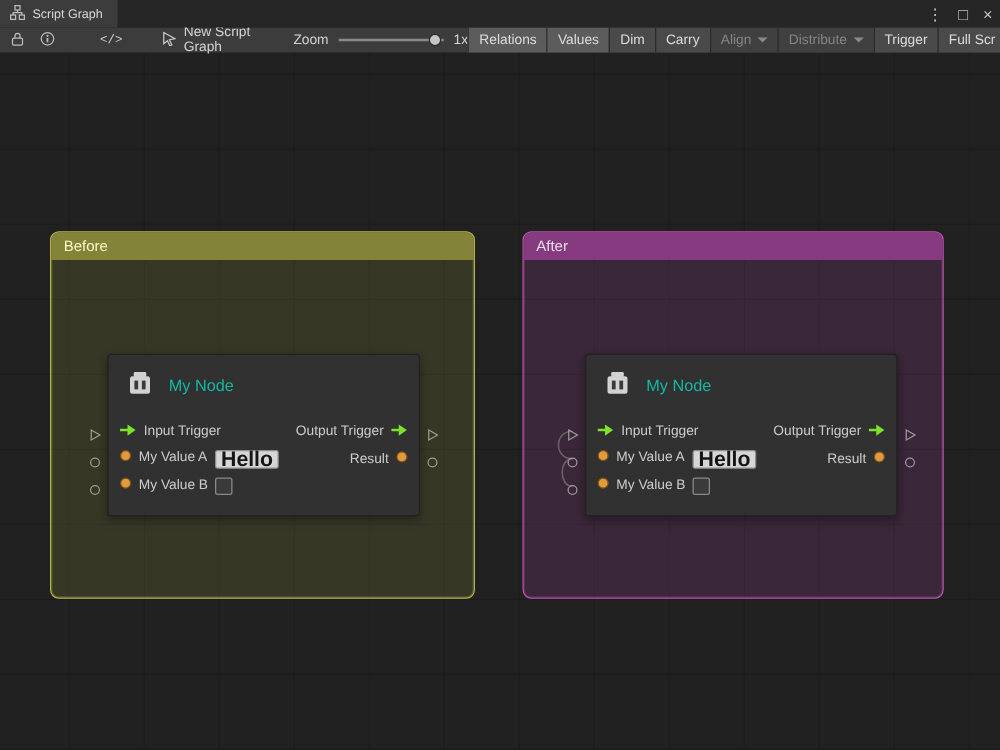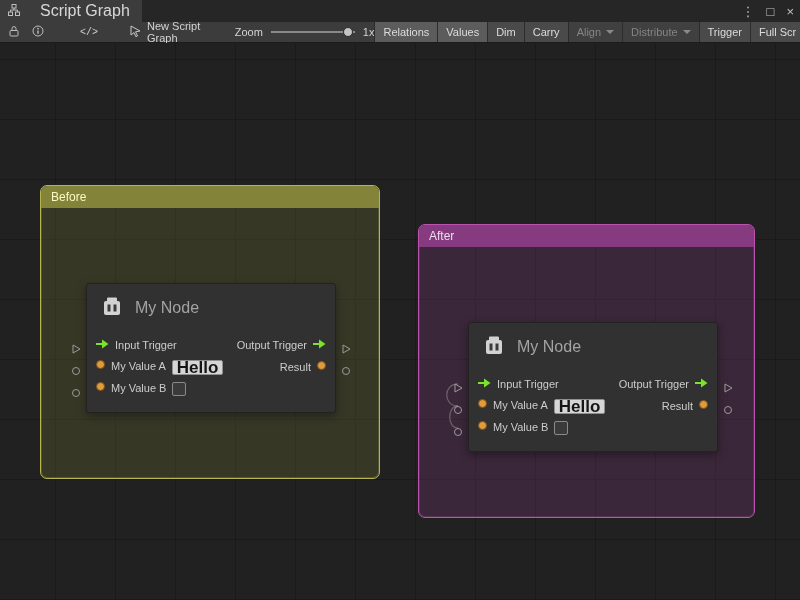--- a/index.html
+++ b/index.html
@@ -1,22 +1,22 @@
 <!DOCTYPE html>
 <html><head>
 <meta charset="utf-8">
 <style>
   * { margin:0; padding:0; box-sizing:border-box; }
   html,body { width:800px; height:600px; overflow:hidden; background:#212121;
     font-family:"Liberation Sans", sans-serif; -webkit-font-smoothing:antialiased; }
 
   
   .tabbar { height:22px; background:#262626; display:flex; align-items:stretch; position:relative; }
-  .tab { display:flex; align-items:center; gap:20px; background:#3c3c3c; padding:0 12px 0 8px;
-    color:#d8d8d8; font-size:16px; }
+  .tab { display:flex; align-items:center; gap:6px; background:#3c3c3c; padding:0 12px 0 8px;
+    color:#d8d8d8; font-size:10px; }
   .win-controls { position:absolute; right:6px; top:0; height:22px; display:flex; align-items:center;
     gap:12px; color:#c2c2c2; font-size:13px; }
   .win-controls span { cursor:default; line-height:1; }
 
   
   .toolbar { height:21px; background:#3c3c3c; border-bottom:1px solid #1c1c1c; display:flex;
     align-items:center; font-size:11px; color:#d4d4d4; }
   .tool-icons { display:flex; align-items:center; gap:12px; padding:0 8px; }
   .code-btn { margin-left:22px; color:#cfcfcf; font-family:"Liberation Mono", monospace;
     font-size:10px; padding:2px 6px; }
@@ -40,34 +40,34 @@
     background-image:
       linear-gradient(to right, #1a1a1a 1px, transparent 1px),
       linear-gradient(to bottom, #1a1a1a 1px, transparent 1px);
     background-size:60px 60px; background-position:55px 16px; overflow:hidden; }
 
   
   .group { position:absolute; top:142px; height:294px; border-radius:7px; overflow:visible; }
   .group-before { left:40px; width:340px; background:rgba(138,138,58,0.22);
     border:1px solid #b6b64c; box-shadow:inset 0 0 0 1px rgba(182,182,76,0.25); }
   .group-after { left:418px; width:337px; background:rgba(152,62,146,0.22);
-    border:1px solid #bb53ae; box-shadow:inset 0 0 0 1px rgba(187,83,174,0.25);margin-top:39px; }
+    border:1px solid #bb53ae; box-shadow:inset 0 0 0 1px rgba(187,83,174,0.25); }
   .group-header { height:22px; border-radius:6px 6px 0 0; display:flex; align-items:center;
     padding:0 10px; font-size:12px; color:#fef9c3; }
   .group-before .group-header { background:#83833a; }
   .group-after .group-header { background:#863a80; color:#ecdcea; }
 
   
   .node { position:absolute; top:97px; width:250px; height:130px; background:#313131;
     border:1px solid #222; border-radius:3px; box-shadow:0 3px 8px rgba(0,0,0,0.35); }
   .group-before .node { left:45px; }
   .group-after  .node { left:49px; }
   .node-header { display:flex; align-items:center; gap:10px; padding:11px 12px 6px 12px; }
   .node-icon svg { display:block; }
-  .node-title { color:#a3a3a3; font-size:16px; }
+  .node-title { color:#14b8a6; font-size:13px; }
   .rows { position:absolute; left:0; top:50px; right:0; }
   .row { height:22px; display:flex; align-items:center; justify-content:space-between;
     padding:0 9px; font-size:11px; color:#cccccc; }
   .row .l, .row .r { display:flex; gap:6px; }
   .dot { width:9px; height:9px; border-radius:50%; background:#e09b3c; border:1px solid #7d5118; }
   .field { background:#d6d6d6; color:#151515; border:1px solid #8f8f8f; border-radius:2px;
     padding:0 4px; height:15px; line-height:14px; font-size:17px; min-width:10px;font-weight:bold; }
   .field.small { width:14px; height:14px; background:#3a3a3a; border:1px solid #8a8a8a; }
 
   

